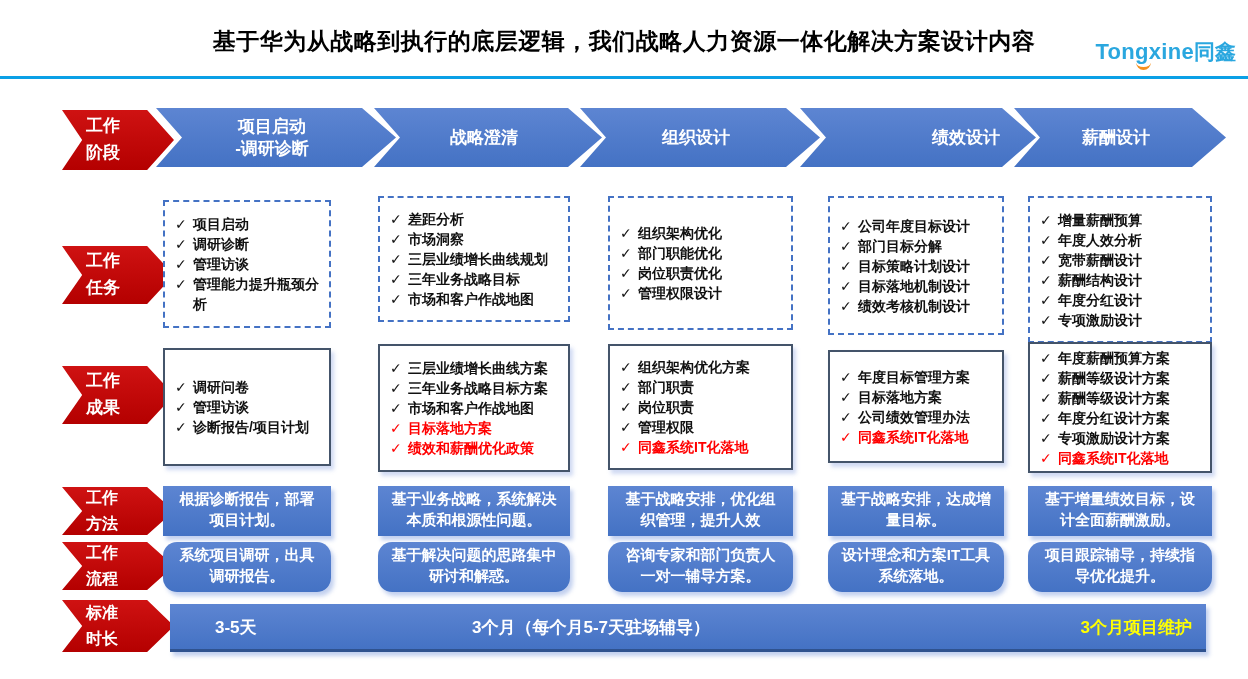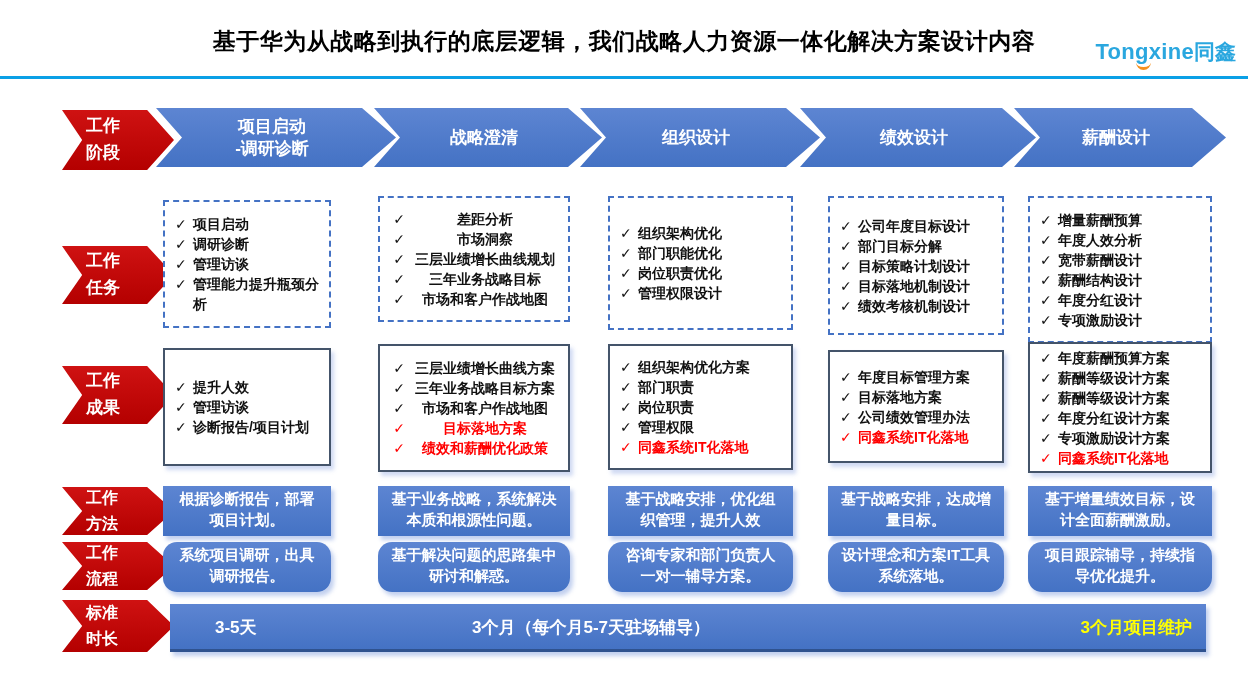--- a/index.html
+++ b/index.html
@@ -32,27 +32,27 @@
   
   .arrow{position:absolute;top:108px;height:59px;background:linear-gradient(180deg,#5d85d2,#4472C4);
          color:#fff;font-weight:800;font-size:17px;line-height:1.25;
          clip-path:polygon(0 0,calc(100% - 34px) 0,100% 50%,calc(100% - 34px) 100%,0 100%,26px 50%);
          display:flex;align-items:center;justify-content:center;text-align:center;
          padding-left:28px;padding-right:36px;box-sizing:border-box;
          filter:drop-shadow(3px 5px 3px rgba(110,145,215,.5));}
   .a0{left:156px;width:240px;z-index:1;}
   .a1{left:374px;width:228px;z-index:2;}
   .a2{left:580px;width:240px;z-index:3;}
-  .a3{left:800px;width:236px;z-index:4;}
+  .a3{left:800px;width:236px;z-index:4;justify-content:flex-end;}
   .a4{left:1014px;width:212px;z-index:5;}
   .atext span{display:block;}
 
   
   .c0{left:163px;width:168px;}
-  .c1{left:378px;width:192px;text-align:center;}
+  .c1{left:378px;width:192px;}
   .c2{left:608px;width:185px;}
   .c3{left:828px;width:176px;}
   .c4{left:1028px;width:184px;}
 
   
   .box{position:absolute;background:#fff;box-sizing:border-box;padding:4px 6px;}
   .dashed{border:2px dashed #4472C4;}
   .solid{border:2px solid #44546A;box-shadow:3px 4px 4px rgba(120,150,220,.35);}
   .tb0{top:200px;height:128px;} .tb1{top:196px;height:126px;} .tb2{top:196px;height:134px;}
   .tb3{top:196px;height:139px;} .tb4{top:196px;height:147px;}
@@ -265,21 +265,21 @@
           <span class="chk"></span>
           <span class="txt">专项激励设计</span>
         </li>
     </ul>
   </div>
 
   <div class="box solid c0 ob0">
     <ul>
       <li data-red="false">
           <span class="chk"></span>
-          <span class="txt">提升人效</span>
+          <span class="txt">调研问卷</span>
         </li>
       <li data-red="false">
           <span class="chk"></span>
           <span class="txt">管理访谈</span>
         </li>
       <li data-red="false">
           <span class="chk"></span>
           <span class="txt">诊断报告/项目计划</span>
         </li>
     </ul>

